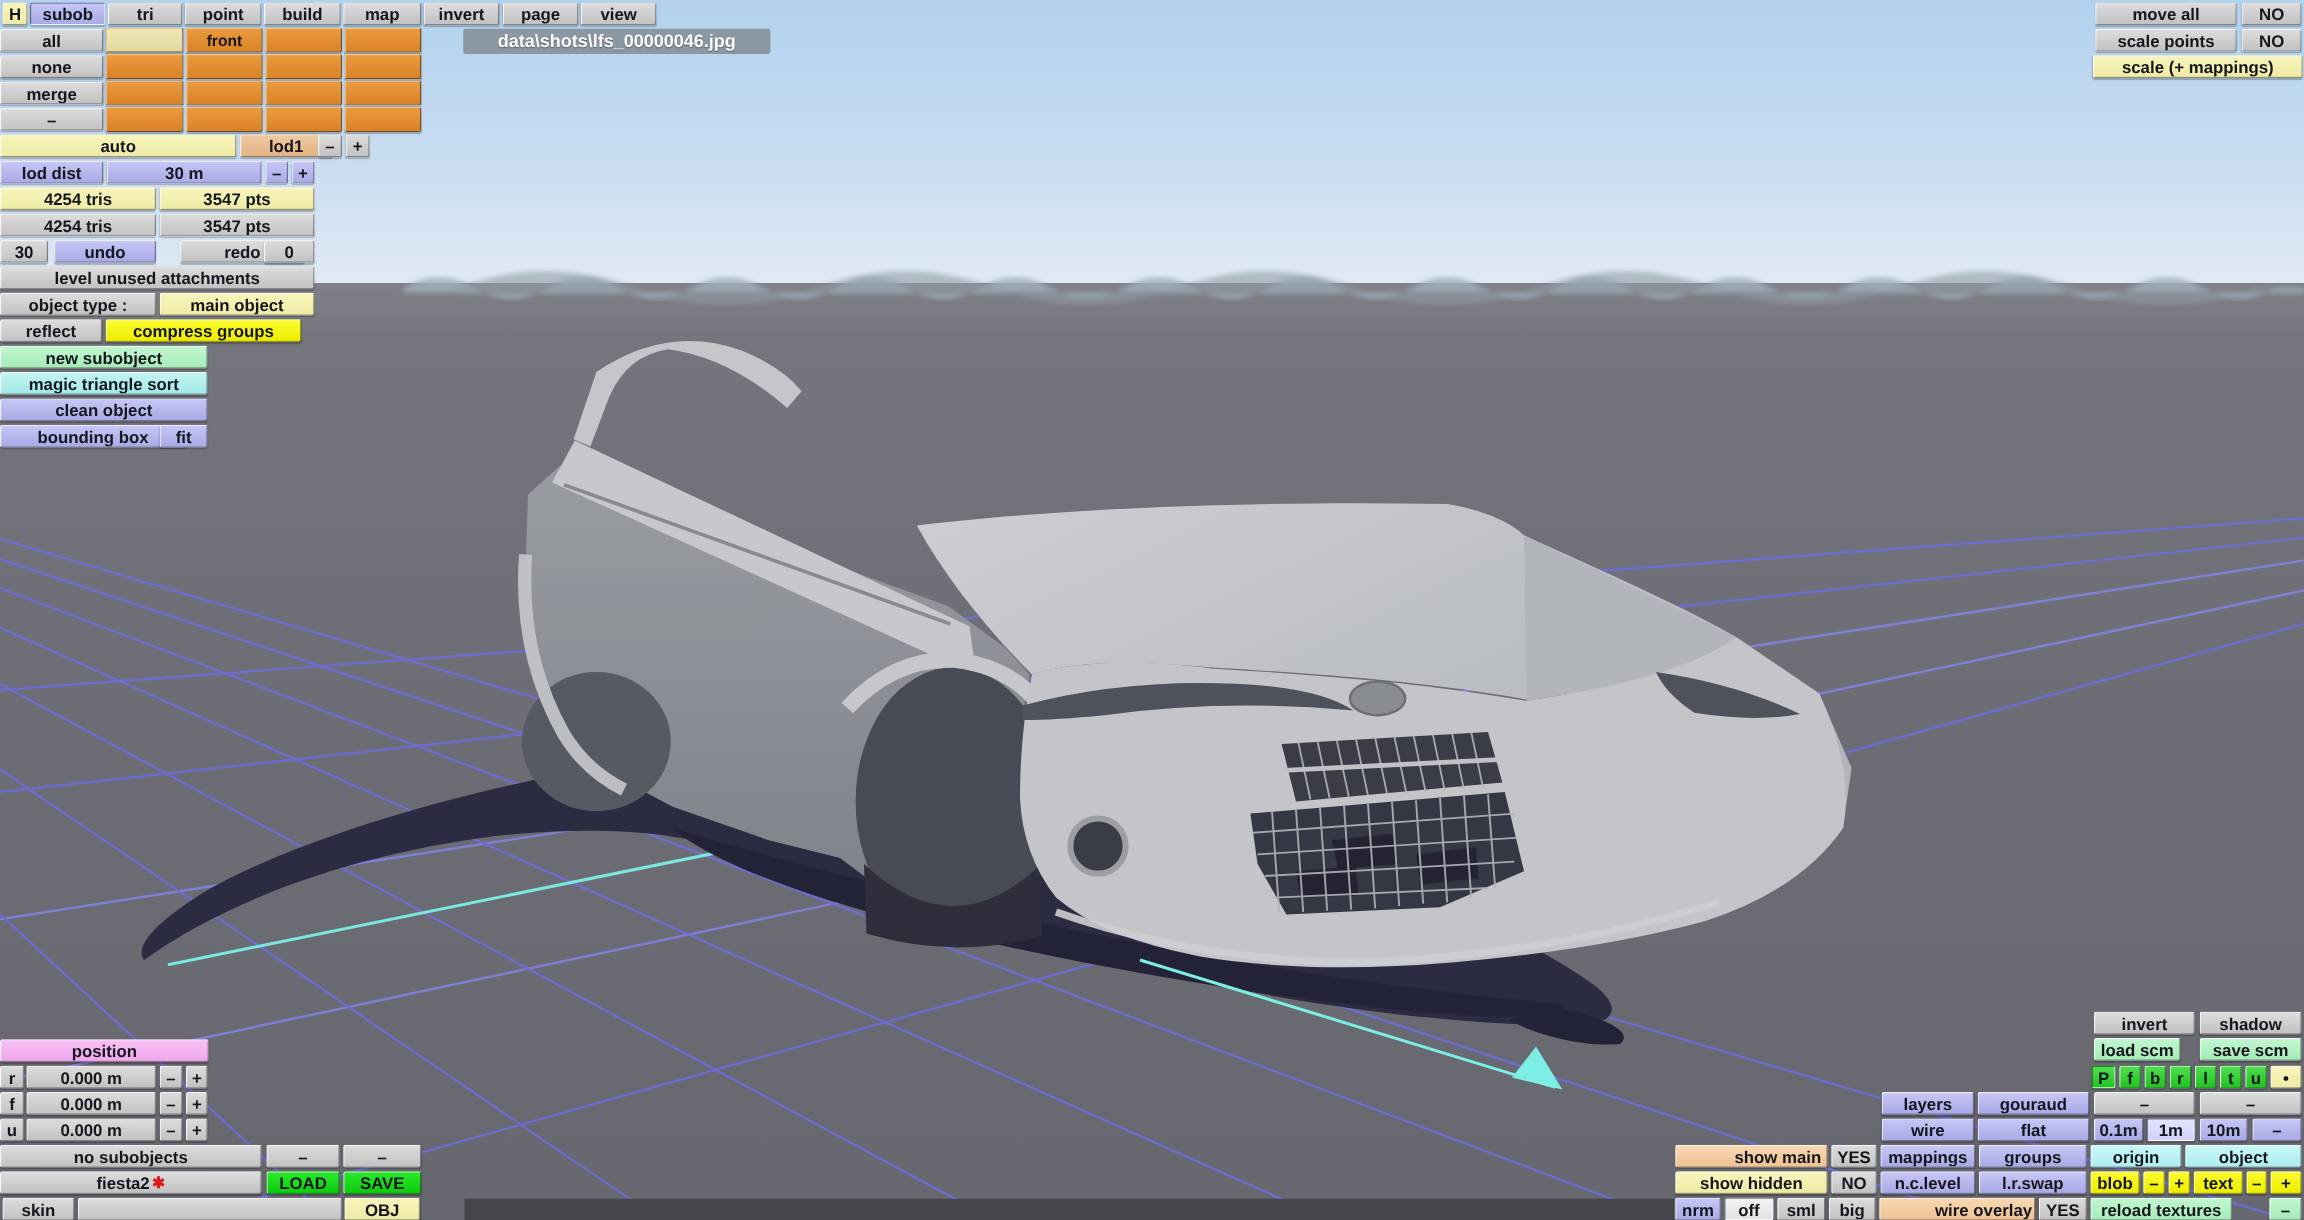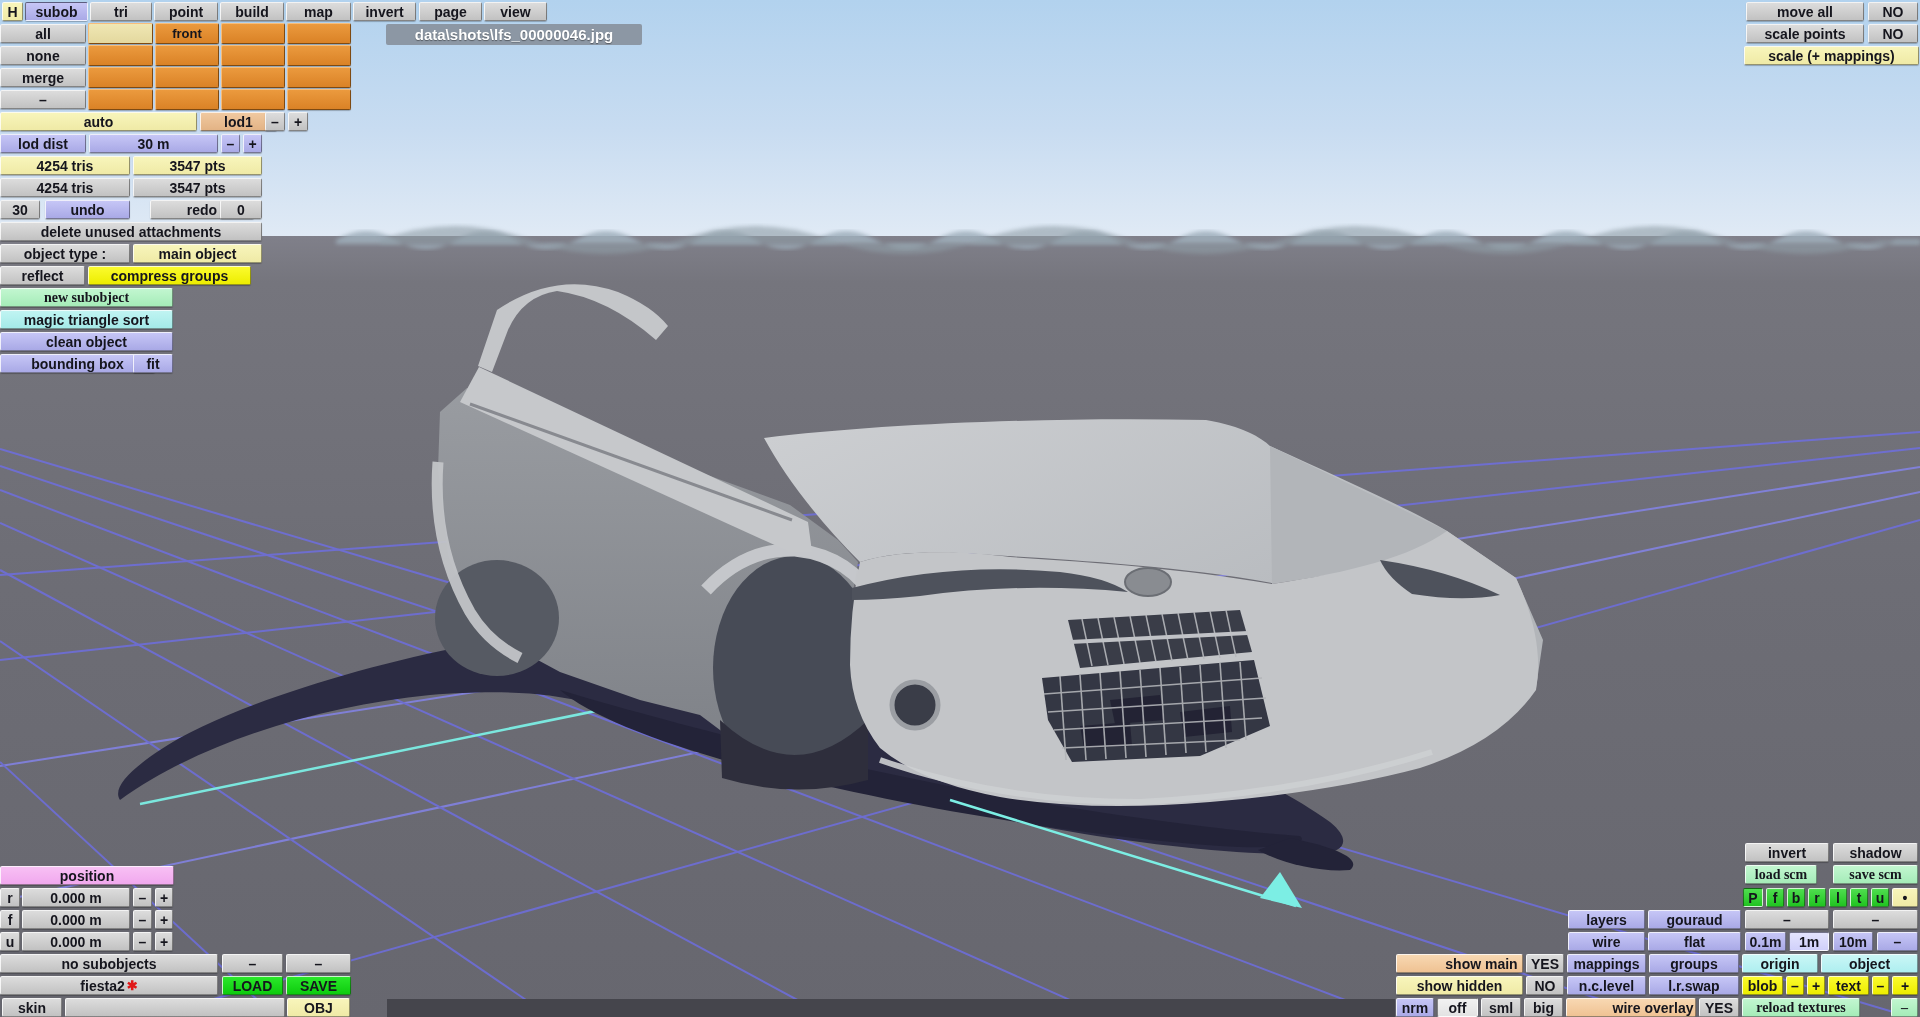--- a/index.html
+++ b/index.html
@@ -18,21 +18,21 @@
   .pressed{border-color:rgba(0,0,0,.45) rgba(255,255,255,.75) rgba(255,255,255,.75) rgba(0,0,0,.45);}
   .gray{background:linear-gradient(#dcdcdc,#c2c2c2);}
   .graysel{background:linear-gradient(#f2f2f2,#e3e3e3);}
   .lav{background:linear-gradient(#c6c6f6,#a9a9e6);}
   .lavsel{background:linear-gradient(#e4e4fd,#d0d0fa);}
   .paleyellow{background:linear-gradient(#f8f5bb,#efeaa6);}
   .tan{background:linear-gradient(#f0c9a0,#e3b385);}
   .tancell{background:linear-gradient(#efe7b4,#e4d89e);border-color:#f7bd7a #7e4a12 #7e4a12 #f7bd7a;}
   .orangecell{background:linear-gradient(#eb9a3e,#da8226);border-color:#f7bd7a #7e4a12 #7e4a12 #f7bd7a;}
   .brightyellow{background:linear-gradient(#fbfb2e,#eded00);}
-  .palegreen{background:linear-gradient(#c2f6d0,#a5ecb8);font-family:Liberation Serif, serif;}
+  .palegreen{background:linear-gradient(#c2f6d0,#a5ecb8);}
   .brightgreen{background:linear-gradient(#2ae82a,#0ecb0e);}
   .greenkey{background:linear-gradient(#4fdd4f,#21c421);}
   .palecyan{background:linear-gradient(#c0f4f2,#a4eae8);}
   .cyan2{background:linear-gradient(#caf6f6,#aeeff0);}
   .pink{background:linear-gradient(#f8c0f4,#f0a8ee);}
   .peach{background:linear-gradient(#f8d8b2,#efc293);padding-left:46px;}
   .star{color:#e01818;margin-left:2px;font-size:13px;}
   .filelabel{position:absolute;left:386px;top:24px;width:256px;height:21px;box-sizing:border-box;background:#8c97a4;
        color:#fff;font:700 15px/21px "Liberation Sans",sans-serif;text-align:center;border-radius:2px;
        text-shadow:0 1px 1px rgba(0,0,0,.4);}
@@ -203,21 +203,21 @@
   <div class="btn paleyellow" style="left:0px;top:156px;width:130px">4254 tris</div>
   <div class="btn paleyellow" style="left:133px;top:156px;width:129px">3547 pts</div>
   <div class="btn gray" style="left:0px;top:178px;width:130px">4254 tris</div>
   <div class="btn gray" style="left:133px;top:178px;width:129px">3547 pts</div>
 
   <div class="btn gray" style="left:0px;top:200px;width:40px">30</div>
   <div class="btn lav" style="left:45px;top:200px;width:85px">undo</div>
   <div class="btn gray" style="left:150px;top:200px;width:104px">redo</div>
   <div class="btn gray" style="left:220px;top:200px;width:42px">0</div>
 
-  <div class="btn gray" style="left:0px;top:222px;width:262px">delete unused attachments</div>
+  <div class="btn gray" style="left:0px;top:222px;width:262px">level unused attachments</div>
   <div class="btn gray" style="left:0px;top:244px;width:130px">object type :</div>
   <div class="btn paleyellow" style="left:133px;top:244px;width:129px">main object</div>
   <div class="btn gray" style="left:0px;top:266px;width:85px">reflect</div>
   <div class="btn brightyellow" style="left:88px;top:266px;width:163px">compress groups</div>
   <div class="btn palegreen" style="left:0px;top:288px;width:173px">new subobject</div>
   <div class="btn palecyan" style="left:0px;top:310px;width:173px">magic triangle sort</div>
   <div class="btn lav" style="left:0px;top:332px;width:173px">clean object</div>
   <div class="btn lav" style="left:0px;top:354px;width:155px">bounding box</div>
   <div class="btn lav" style="left:133px;top:354px;width:40px">fit</div>
 

